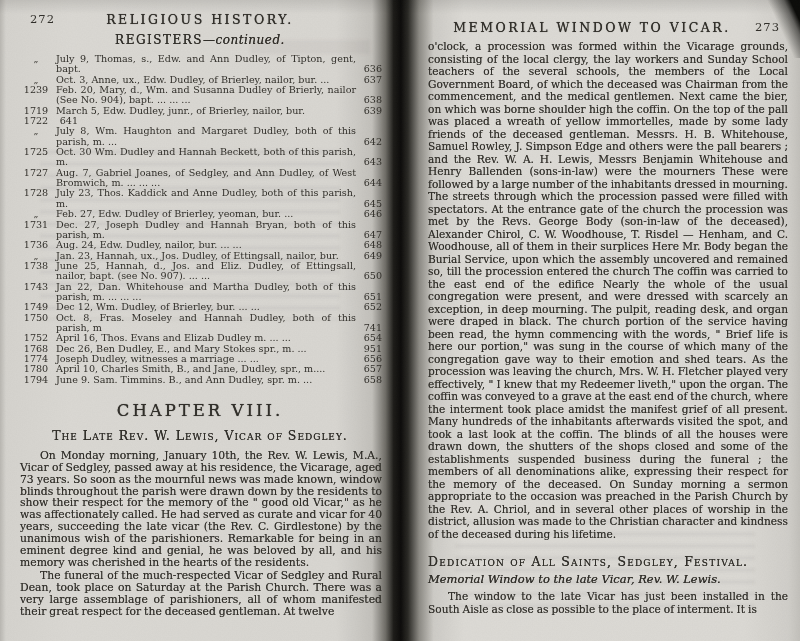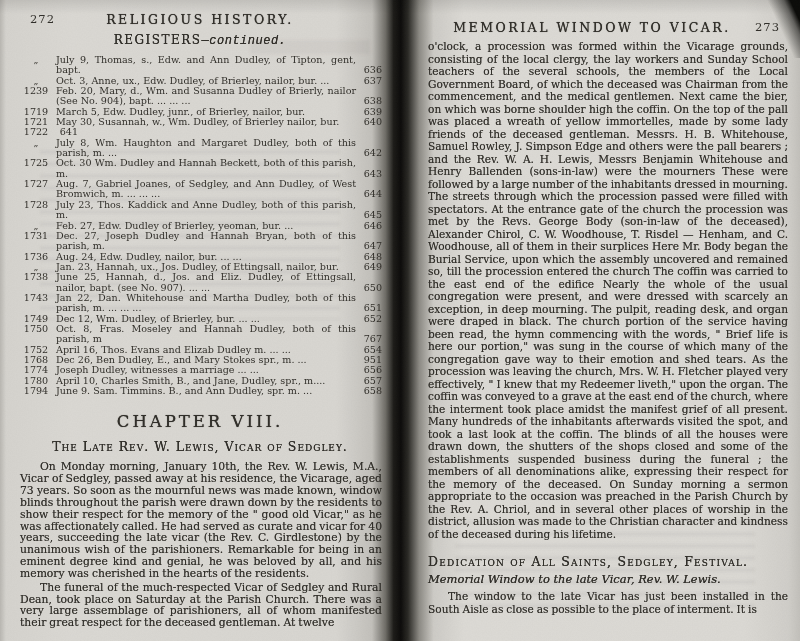--- a/index.html
+++ b/index.html
@@ -26,21 +26,21 @@
     text-align:center;font-size:12.5px;letter-spacing:2.5px;
     text-shadow:0 0 0.7px currentColor;white-space:nowrap;
   }
   .page-left .running-head{margin-top:12px;}
   .page-right .running-head{margin-top:20px;padding-right:30px;}
 
   .registers-title{
     text-align:center;font-size:12px;letter-spacing:1.5px;margin-top:6px;
     text-shadow:0 0 0.6px currentColor;
   }
-  .registers-title .cont{font-style:italic;letter-spacing:0.5px;text-transform:none;font-family:Liberation Mono, monospace;}
+  .registers-title .cont{font-style:italic;letter-spacing:0.5px;text-transform:none;}
 
   .reg-table{margin:7px 0 0 6px;width:362px;}
   .reg-row{display:flex;font-size:9.6px;line-height:10.35px;}
   .reg-year{width:32px;flex:0 0 32px;text-align:center;}
   .reg-text{flex:1 1 auto;padding-left:4px;text-align:justify;}
   .reg-ref{flex:0 0 26px;text-align:right;align-self:flex-end;}
 
   .chapter-head{
     text-align:center;font-size:16.5px;letter-spacing:3px;margin-top:16px;
     text-shadow:0 0 0.8px currentColor;white-space:nowrap;
@@ -117,25 +117,20 @@
           <span class="reg-text">Feb. 20, Mary, d., Wm. and Susanna Dudley of Brierly, nailor (See No. 904), bapt. ... ... ...</span>
           <span class="reg-ref">638</span>
         </div>
 
         <div class="reg-row">
           <span class="reg-year">1719</span>
           <span class="reg-text">March 5, Edw. Dudley, junr., of Brierley, nailor, bur.</span>
           <span class="reg-ref">639</span>
         </div>
 
-        <div class="reg-row">
-          <span class="reg-year">1721</span>
-          <span class="reg-text">May 30, Susannah, w., Wm. Dudley, of Brierley nailor, bur.</span>
-          <span class="reg-ref">640</span>
-        </div>
 
         <div class="reg-row">
           <span class="reg-year">1722</span>
           <span class="reg-ref">641</span>
         </div>
 
         <div class="reg-row">
           <span class="reg-year">„</span>
           <span class="reg-text">July 8, Wm. Haughton and Margaret Dudley, both of this parish, m. ...</span>
           <span class="reg-ref">642</span>
@@ -197,21 +192,21 @@
 
         <div class="reg-row">
           <span class="reg-year">1749</span>
           <span class="reg-text">Dec 12, Wm. Dudley, of Brierley, bur. ... ...</span>
           <span class="reg-ref">652</span>
         </div>
 
         <div class="reg-row">
           <span class="reg-year">1750</span>
           <span class="reg-text">Oct. 8, Fras. Moseley and Hannah Dudley, both of this parish, m</span>
-          <span class="reg-ref">767</span>
+          <span class="reg-ref">741</span>
         </div>
 
         <div class="reg-row">
           <span class="reg-year">1752</span>
           <span class="reg-text">April 16, Thos. Evans and Elizab Dudley m. ... ...</span>
           <span class="reg-ref">654</span>
         </div>
 
         <div class="reg-row">
           <span class="reg-year">1768</span>

